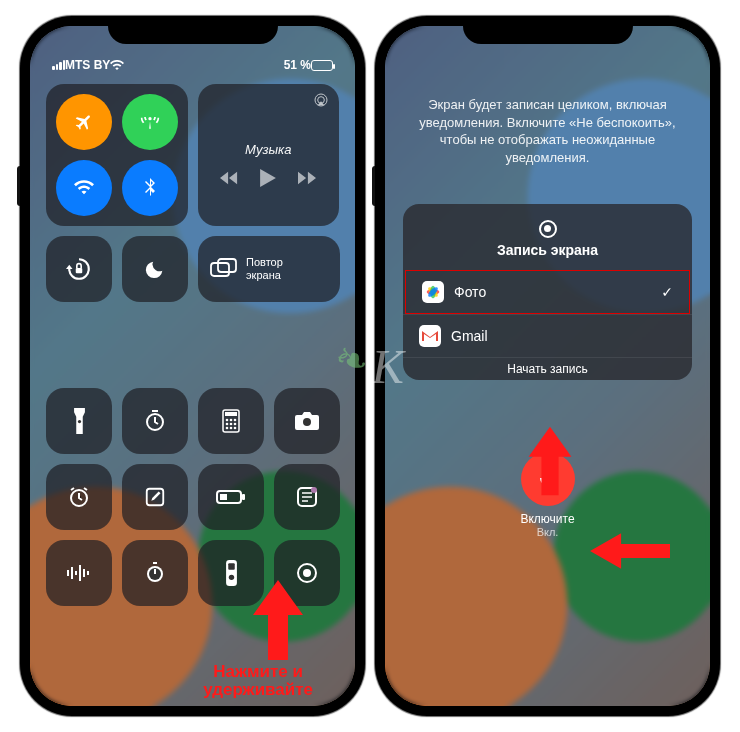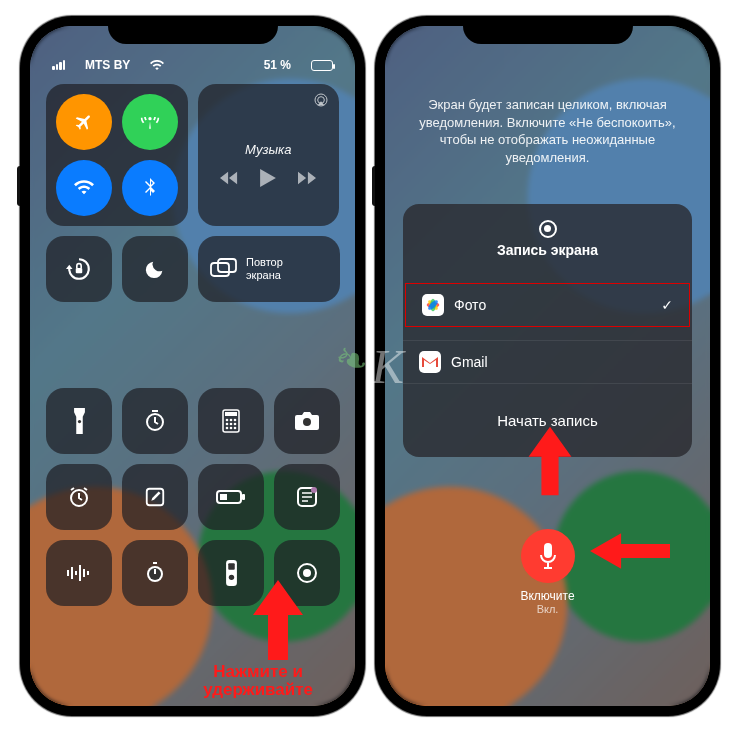--- a/index.html
+++ b/index.html
@@ -51,21 +51,21 @@
     width: 170px; height: 28px; background: #000;
     border-radius: 0 0 18px 18px; z-index: 50;
   }
   .content { position: absolute; inset: 0; z-index: 10; color: #fff; }
 
   
   .statusbar {
     height: 48px; display: flex; justify-content: space-between;
     align-items: flex-end; padding: 0 22px 2px 22px; font-size: 12px; font-weight: 600;
   }
-  .sb-left, .sb-right { display: flex; gap: 20px; align-items: center; }
+  .sb-left, .sb-right { display: flex; gap: 0; align-items: center; }
   .signal-bars { display: inline-flex; gap: 1px; align-items: flex-end; }
   .signal-bars i { width: 2.5px; background: #fff; display: block; border-radius: 1px; }
   .signal-bars i:nth-child(1){height:4px}.signal-bars i:nth-child(2){height:6px}
   .signal-bars i:nth-child(3){height:8px}.signal-bars i:nth-child(4){height:10px}
   .battery { width: 22px; height: 11px; border: 1px solid #fff; border-radius: 3px; position: relative; }
   .battery::after { content:""; position:absolute; right:-3px; top:3px; width:2px; height:5px; background:#fff; border-radius:1px; }
   .battery .fill { height:100%; width:51%; background:#fff; border-radius:2px 0 0 2px; }
 
   
   .cc { padding: 10px 16px; display: flex; flex-direction: column; gap: 10px; }
@@ -114,27 +114,27 @@
     border-radius: 16px; padding: 14px 0 0 0; overflow: hidden;
   }
   .sheet-header { text-align:center; padding-bottom: 12px; }
   .sheet-header .rec-icon { width:18px;height:18px;border:2px solid #fff;border-radius:50%;display:inline-flex;align-items:center;justify-content:center;margin-bottom:4px; }
   .sheet-header .rec-icon::after { content:"";width:7px;height:7px;background:#fff;border-radius:50%; }
   .sheet-title { font-size: 14px; font-weight: 600; }
   .sheet-row {
     display:flex; align-items:center; gap:10px; padding: 10px 16px;
     border-top: 1px solid rgba(255,255,255,.08); font-size: 14px;
   }
-  .sheet-row.highlight { border:1px solid #d00; margin: 13px 2px; }
+  .sheet-row.highlight { border:1px solid #d00; margin: 0 2px; }
   .app-icon { width:22px;height:22px;border-radius:5px; display:flex;align-items:center;justify-content:center; font-size:12px; }
   .app-icon.photos { background: #fff; }
   .app-icon.photos svg { width:18px; height:18px; }
   .app-icon.gmail { background:#fff; color:#d33; font-weight:700; }
   .check { margin-left:auto; color:#fff; }
-  .sheet-footer { text-align:center; padding: 28px 0; border-top:1px solid rgba(255,255,255,.08); font-size:15px; }
+  .sheet-footer { text-align:center; padding: 4px 0; border-top:1px solid rgba(255,255,255,.08); font-size:12px; }
 
   .mic-btn {
     width:54px;height:54px;border-radius:50%;background:#ff3b30;
     display:flex;align-items:center;justify-content:center;
     margin: 72px auto 6px auto;
   }
   .mic-label { text-align:center; font-size:12px; }
   .mic-sub { text-align:center; font-size:11px; opacity:.7; }
 
   .watermark {

